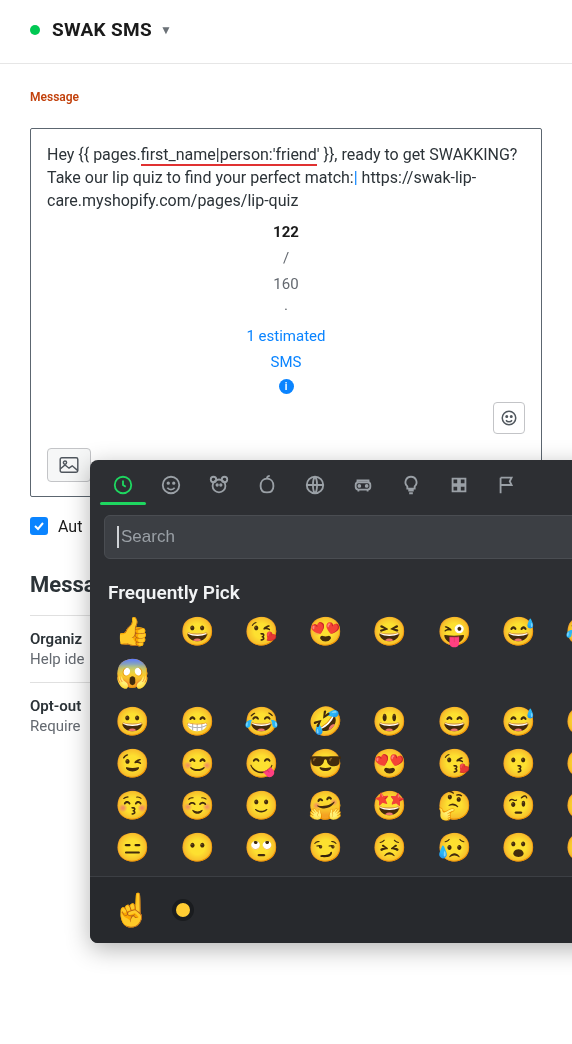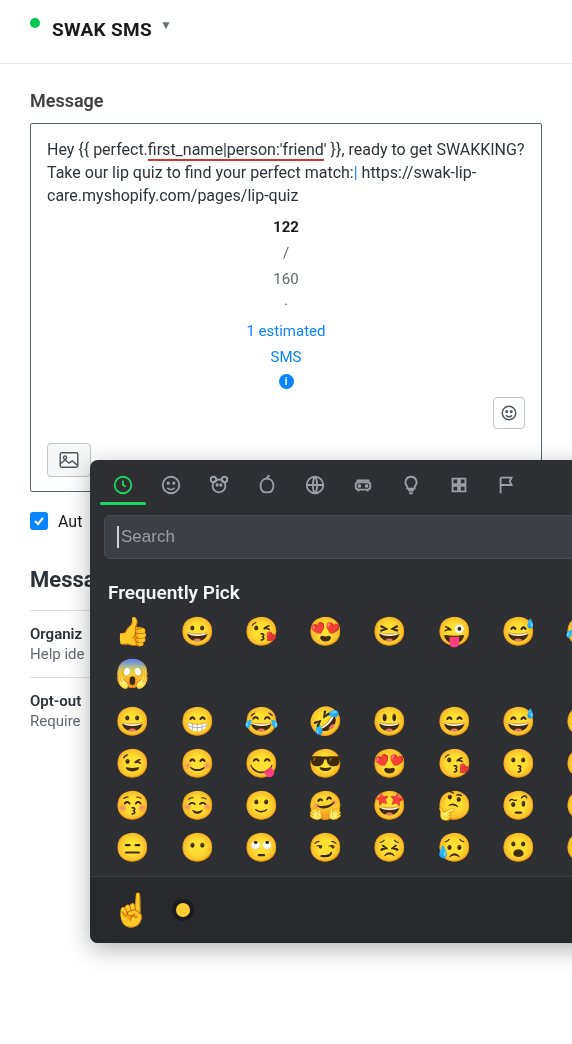--- a/index.html
+++ b/index.html
@@ -1,23 +1,23 @@
 <!DOCTYPE html>
 <html><head>
 <meta charset="utf-8">
 <style>
 * { box-sizing: border-box; margin: 0; padding: 0; }
 body { font-family: -apple-system, BlinkMacSystemFont, "Segoe UI", Roboto, sans-serif; background: #fff; width: 572px; color: #1a1a1a; }
-.header { display: flex; align-items: flex-start; gap: 12px; padding: 18px 30px 22px 30px; border-bottom: 1px solid #e6e6e6; }
+.header { display: flex; align-items: center; gap: 12px; padding: 18px 30px 22px 30px; border-bottom: 1px solid #e6e6e6; }
 .status-dot { width: 10px; height: 10px; border-radius: 50%; background: #00c853; }
 .header-title { font-size: 19px; font-weight: 700; letter-spacing: 0.3px; }
 .chevron { font-size: 12px; color: #6b7177; margin-left: -4px; }
 .main { padding: 26px 30px; }
 .h-content { font-size: 22px; font-weight: 700; color: #2c3338; margin-bottom: 22px; }
-.label { font-size: 18px; font-weight: 600; color: #404040; margin-bottom: 12px; }
+.label { font-size: 12px; font-weight: 600; color: #c2410c; margin-bottom: 24px; }
 .msg-box { border: 1px solid #5c6670; border-radius: 2px; padding: 14px 16px; min-height: 280px; display: flex; flex-direction: column; position: relative; }
 .msg-text { font-size: 16px; line-height: 1.45; color: #2c3338; flex: 0; }
 .underline { border-bottom: 2px solid #e03131; }
 .caret-mark { color: #0a84ff; }
 .spacer { flex: 1; }
 .counter-row { display: flex; align-items: center; gap: 8px; font-size: 15px; margin-top: 10px; flex-direction: column; }
 .ct-bold { font-weight: 700; }
 .ct-gray { color: #646970; }
 .ct-link { color: #0a84ff; }
 .info-dot { display: inline-block; width: 15px; height: 15px; border-radius: 50%; background: #0a84ff; color: #fff; font-size: 10px; font-weight: 700; text-align: center; line-height: 15px; }
@@ -63,21 +63,21 @@
   <span class="status-dot"></span>
   <span class="header-title">SWAK SMS</span>
   <span class="chevron">▼</span>
 </div>
 
 <div class="main" style="position:relative;">
   <div class="label">Message</div>
 
   <div class="msg-box">
     <div class="msg-text">
-      <span>Hey {{ perfect.</span><span class="underline">first_name|person:'friend</span><span>' }}, ready to get SWAKKING? Take our lip quiz to find your perfect match:</span><span class="caret-mark">|</span>
+      <span>Hey {{ pages.</span><span class="underline">first_name|person:'friend</span><span>' }}, ready to get SWAKKING? Take our lip quiz to find your perfect match:</span><span class="caret-mark">|</span>
       <span>https://swak-lip-care.myshopify.com/pages/lip-quiz</span>
     </div>
     <div class="spacer"></div>
     <div class="counter-row">
       <span class="ct-bold">122</span>
       <span class="ct-gray">/</span>
       <span class="ct-gray">160</span>
       <span class="ct-gray">·</span>
       <span class="ct-link">1 estimated</span>
       <span class="ct-link">SMS</span>

